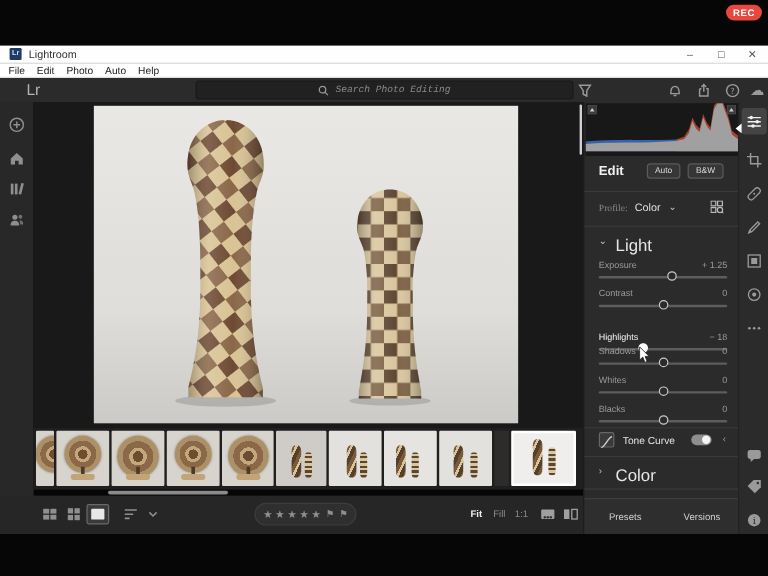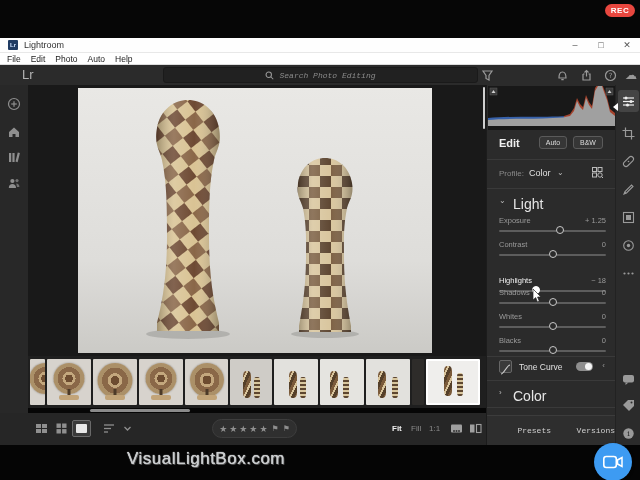--- a/index.html
+++ b/index.html
@@ -68,40 +68,40 @@
   .zoom-mode { position:absolute; top:11px; font-size:8px; color:#8a8a8a; }
   .zoom-mode.active { color:#f0f0f0; font-weight:bold; }
 
   
   .right-panel { position:absolute; left:486px; top:85px; width:129px; height:360px; background:#2b2b2b; border-left:1px solid #1c1c1c; }
   .hist { position:absolute; left:1px; top:1px; width:127px; height:44px; background:#181818; }
   .divider { position:absolute; left:0; width:129px; height:1px; background:#3a3a3a; }
   .edit-title { position:absolute; left:12px; top:52px; font-size:11px; font-weight:bold; color:#f0f0f0; }
   .pill-btn { position:absolute; top:51px; height:13px; border:1px solid #5a5a5a; border-radius:3px; background:#363636;
     font-size:7px; color:#ddd; text-align:center; line-height:12px; }
-  .prof-label { position:absolute; left:12px; top:84px; font-size:8px; color:#8a8a8a; }
+  .prof-label { position:absolute; left:12px; top:84px; font-size:8px; color:#8a8a8a;font-family:Liberation Serif, serif; }
   .prof-value { position:absolute; left:42px; top:83px; font-size:9px; color:#e0e0e0; }
   .prof-chev { position:absolute; left:70px; top:83px; font-size:8px; color:#bbb; }
   .grid-ico { position:absolute; right:12px; top:82px; width:11px; height:11px; }
   .sec-head { position:absolute; left:12px; font-size:14px; color:#e6e6e6; }
   .sec-chev { position:absolute; left:12px; font-size:8px; color:#bbb; }
   .srow { position:absolute; left:12px; width:107px; height:22px; }
   .slabel { position:absolute; left:0; top:0; font-size:7.5px; color:#9a9a9a; }
   .slabel.active { color:#f2f2f2; }
   .sval { position:absolute; right:0; top:0; font-size:7.5px; color:#9a9a9a; }
   .strack { position:absolute; left:0; top:14px; width:107px; height:2px; background:#5d5d5d; border-radius:1px; }
   .sknob { position:absolute; top:10px; width:8px; height:8px; border-radius:50%; background:#2b2b2b; border:1.5px solid #c9c9c9; }
   .sknob.hot { background:#fff; border-color:#fff; }
   .tc-ico { position:absolute; left:12px; top:275px; width:13px; height:13px; border:1px solid #666; border-radius:2px; background:#3a3a3a; }
   .tc-label { position:absolute; left:32px; top:277px; font-size:8.5px; color:#e0e0e0; }
   .toggle { position:absolute; right:22px; top:277px; width:17px; height:9px; border-radius:5px; background:#8e8e8e; }
   .toggle .tknob { position:absolute; right:1px; top:1px; width:7px; height:7px; border-radius:50%; background:#f5f5f5; }
   .tc-chev { position:absolute; right:10px; top:276px; font-size:8px; color:#999; }
   .presets-bar { position:absolute; left:0; top:330px; width:129px; height:30px; background:#2e2e2e; border-top:1px solid #3c3c3c; }
-  .preset-btn { position:absolute; top:0; height:30px; font-size:8px; color:#cfcfcf; text-align:right; line-height:30px;font-family:Liberation Mono, monospace; }
+  .preset-btn { position:absolute; top:0; height:30px; font-size:8px; color:#cfcfcf; text-align:center; line-height:30px; }
 
   
   .tool-rail { position:absolute; left:615px; top:85px; width:25px; height:360px; background:#2b2b2b; border-left:1px solid #222; }
   .trail-ico { position:absolute; left:6px; width:13px; height:13px; }
   .trail-sel { position:absolute; left:2px; top:5px; width:21px; height:22px; background:#444; border-radius:3px; }
   .trail-arrow { position:absolute; left:-5px; top:13px; width:0; height:0; border-top:4px solid transparent; border-bottom:4px solid transparent; border-right:5px solid #fff; }
 
   
   .bottom-strip { position:absolute; left:0; top:445px; width:640px; height:35px; background:#050505; }
   .watermark { position:absolute; left:127px; top:4px; font-size:17px; letter-spacing:.5px; color:#c9ccce;
@@ -460,23 +460,14 @@
     <svg class="trail-ico" style="top:314px" viewBox="0 0 13 13">
         <path d="M1,6 L6,1 H12 V7 L7,12 Z" fill="#9a9a9a"></path>
         <circle cx="9.5" cy="3.5" r="1" fill="#2b2b2b"></circle>
       </svg>
     <svg class="trail-ico" style="top:342px" viewBox="0 0 13 13">
         <circle cx="6.5" cy="6.5" r="5.2" fill="#9a9a9a"></circle>
         <text x="6.5" y="9.4" font-size="8" fill="#2b2b2b" text-anchor="middle" font-family="DejaVu Serif">i</text>
       </svg>
   </div>
 
-  <div class="bottom-strip">
-    <span class="watermark">VisualLightBox.com</span>
-    <div class="cam-btn">
-      <svg width="20" height="14" viewBox="0 0 20 14">
-          <rect x="0.8" y="1.5" width="12.5" height="11" rx="2.5" fill="none" stroke="#fff" stroke-width="1.6"></rect>
-          <path d="M14.5,5 L19,2.5 V11.5 L14.5,9 Z" fill="none" stroke="#fff" stroke-width="1.5"></path>
-        </svg>
-    </div>
-  </div>
 
 </div>
 
 </body></html>

